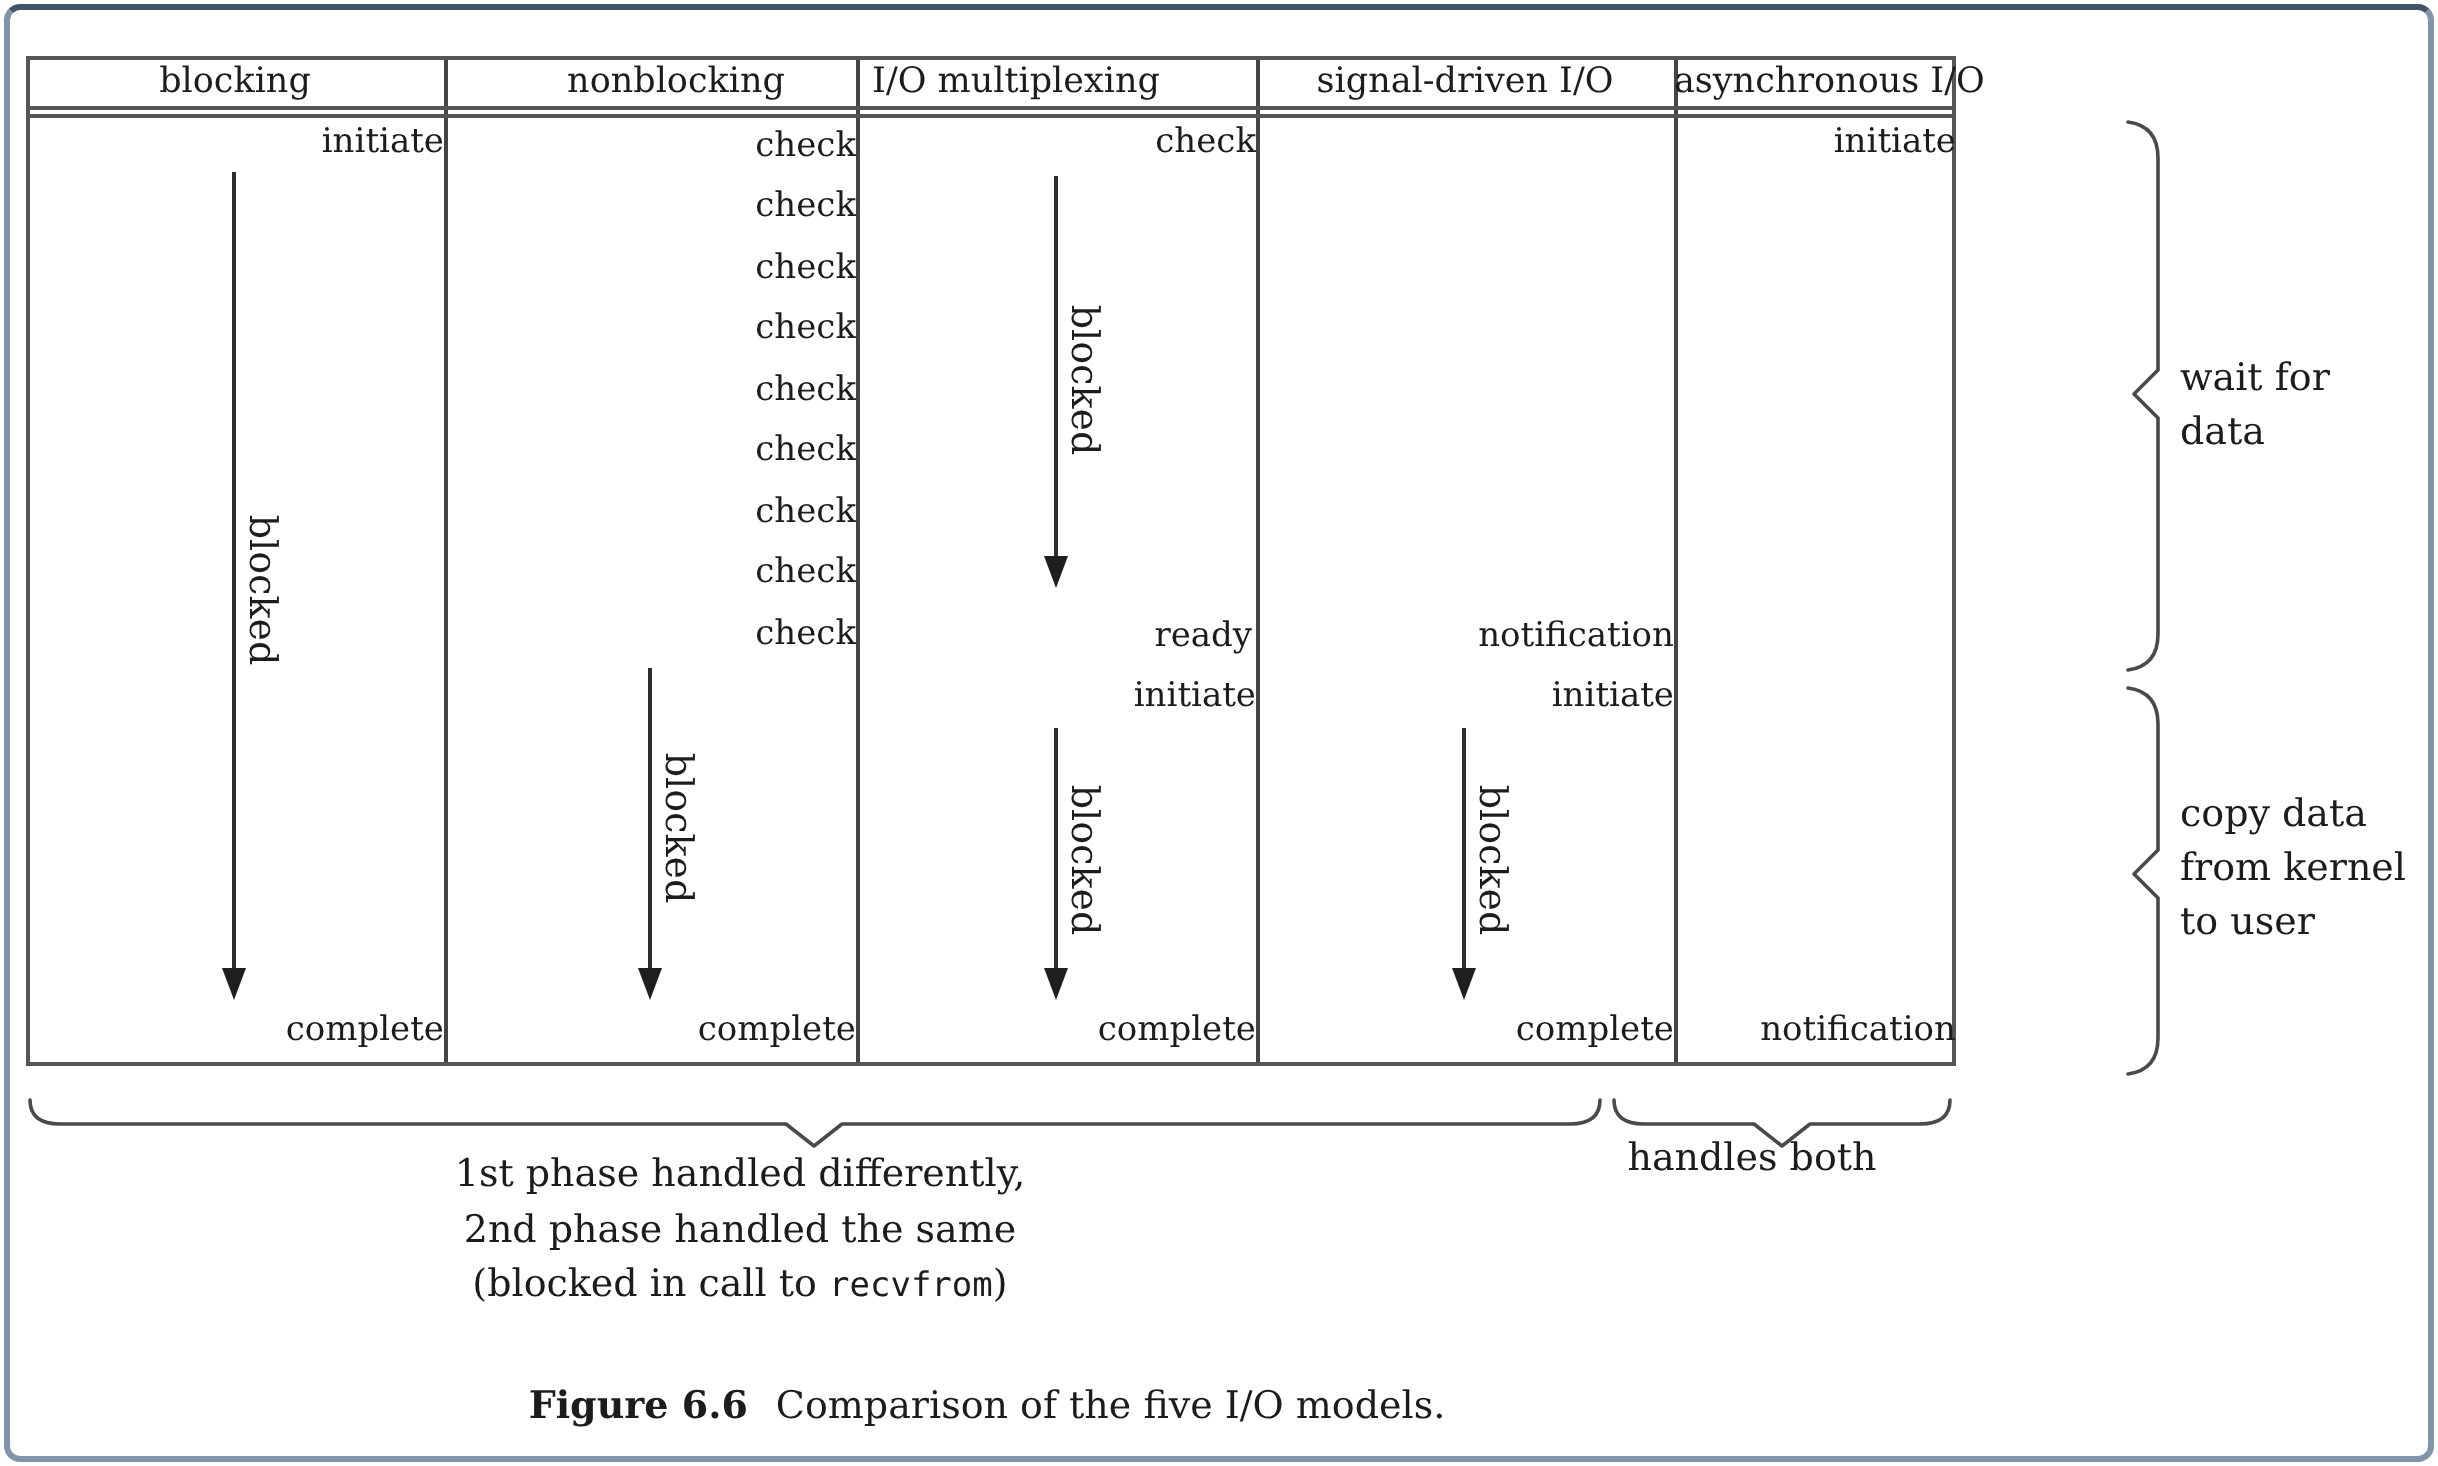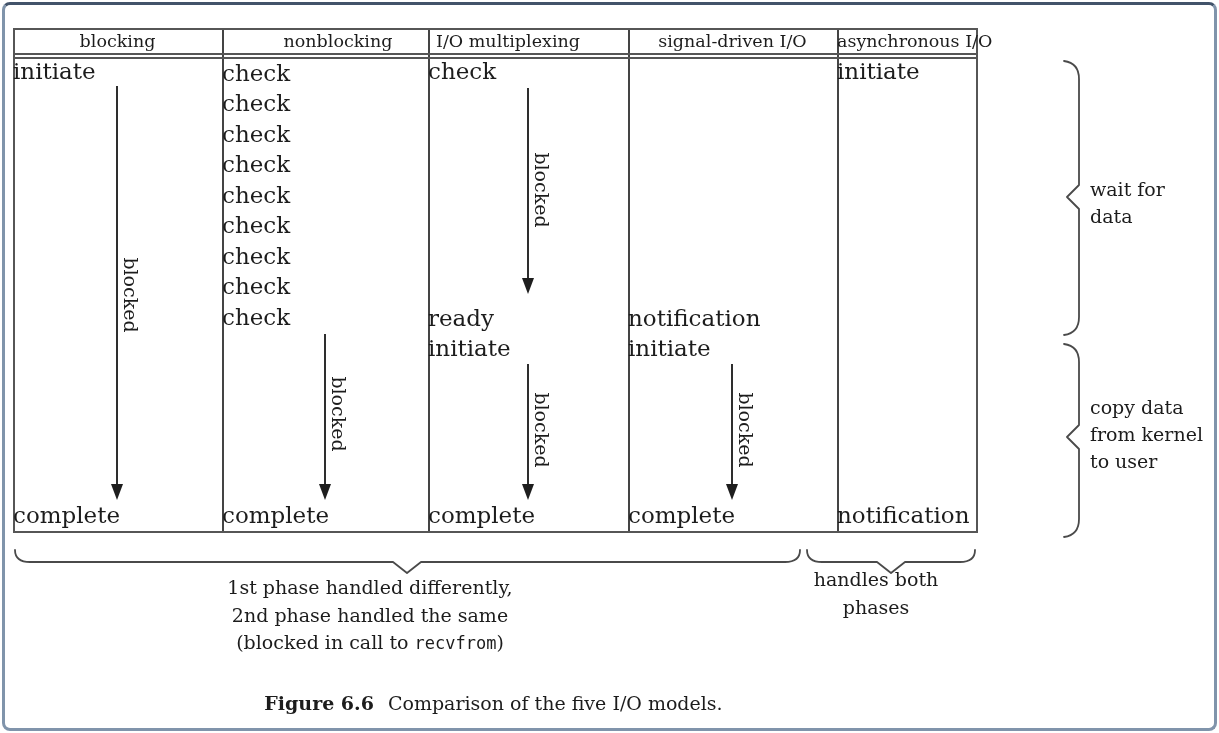--- a/index.html
+++ b/index.html
@@ -4,21 +4,21 @@
 <style>
   html,body{margin:0;padding:0;background:#ffffff;}
   #stage{position:relative;width:1219px;height:733px;background:#ffffff;
          font-family:"DejaVu Serif","Liberation Serif",serif;color:#1c1c1c;overflow:hidden;}
   .frame{position:absolute;left:2px;top:2px;width:1209px;height:723px;
          border:3px solid #8094ab;border-top-color:#42536a;border-radius:8px;background:#ffffff;}
   .tbl{position:absolute;left:13px;top:28px;width:961px;height:501px;border:2px solid #565656;background:#fff;}
   .vsep{position:absolute;top:0;width:2px;height:100%;background:#444;}
   .hline{position:absolute;left:0;width:100%;height:2px;background:#555;}
   .hdr{position:absolute;top:31px;height:22px;font-size:17.5px;text-align:center;white-space:nowrap;}
-  .lbl{position:absolute;font-size:23px;text-align:left;white-space:nowrap;line-height:26px;}
+  .lbl{position:absolute;font-size:17px;text-align:right;white-space:nowrap;line-height:26px;}
   .arrow{position:absolute;width:2px;background:#2e2e2e;}
   .arrow::after{content:"";position:absolute;left:50%;bottom:-15px;transform:translateX(-50%);
                 border:6px solid transparent;border-bottom:0;border-top:16px solid #1e1e1e;}
   .blocked{position:absolute;font-size:19px;white-space:nowrap;
            transform:translate(-50%,-50%) rotate(90deg);}
   .sideLabel{position:absolute;font-size:19px;line-height:27px;text-align:left;}
   .sideLabel span{display:block;}
   .note{position:absolute;font-size:19px;line-height:27.5px;text-align:center;}
   .note .line{display:block;white-space:nowrap;}
   .mono{font-family:"DejaVu Sans Mono","Liberation Mono",monospace;font-size:17px;}
@@ -105,19 +105,18 @@
   </svg>
 
   <div class="note" style="left:145px;width:450px;top:574px">
     <span class="line">1st phase handled differently,</span>
     <span class="line">2nd phase handled the same</span>
     <span class="line"><span>(blocked in call to </span><span class="mono">recvfrom</span><span>)</span></span>
   </div>
 
   <div class="note" style="left:776px;width:200px;top:566px">
     <span class="line">handles both</span>
-    <span class="line">phases</span>
   </div>
 
   <div class="caption">
     <span class="cap-label">Figure 6.6</span><span class="cap-text">Comparison of the five I/O models.</span>
   </div>
 </div>
 
 </body></html>

